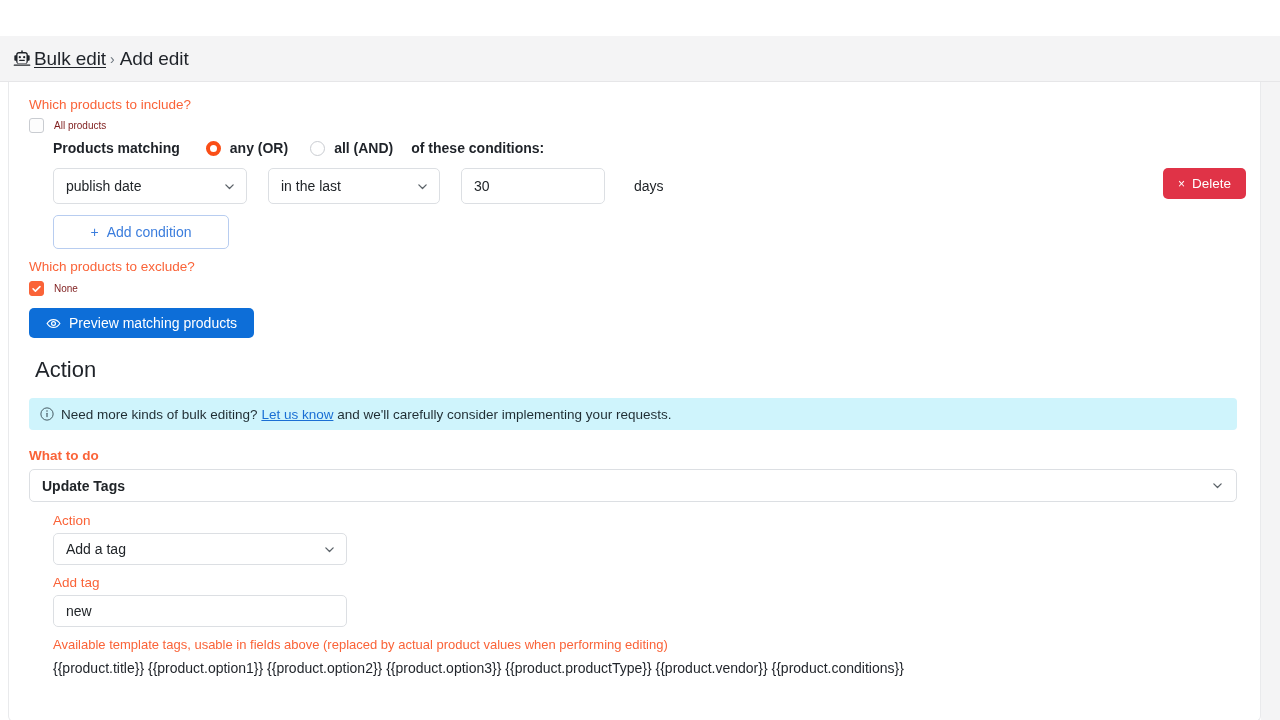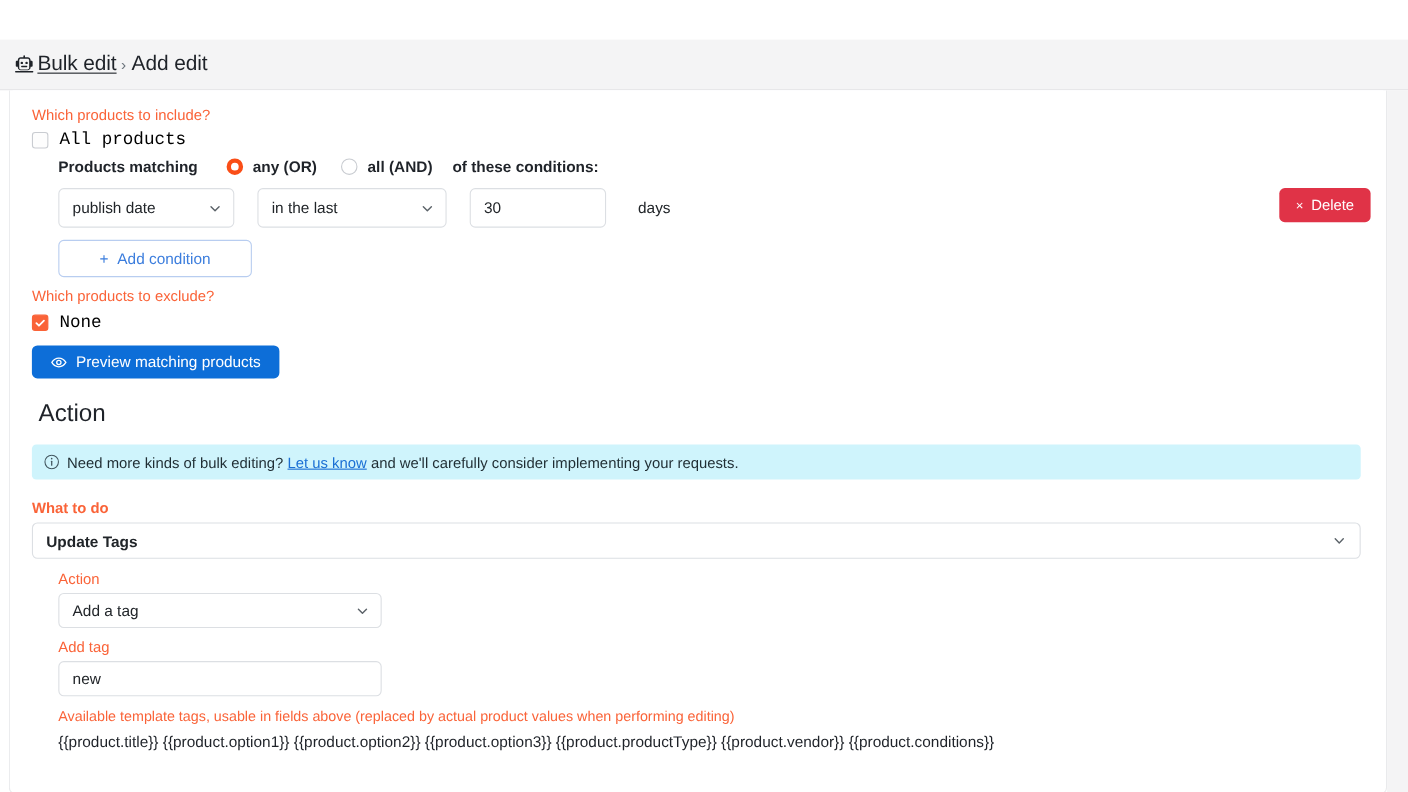--- a/index.html
+++ b/index.html
@@ -108,24 +108,23 @@
   .cb.off {
     border: 1px solid #c9ccd1;
     background: #fdfdfd;
   }
   .cb.on {
     background: #fa6338;
     border: 1px solid #fa6338;
   }
   .cb.on svg { display: block; }
   .cb-text {
-    font-size: 16px;
-    color: #000000;
+    font-size: 10px;
+    color: #7f1d1d;
     margin-left: 10px;
-    font-family: Liberation Mono, monospace;
   }
   .all-products-row { margin-bottom: 7px; }
 
   
   .matching-row { padding-left: 24px; margin-bottom: 12px; }
   .matching-label {
     font-size: 14px;
     font-weight: bold;
     color: #1f2329;
   }
@@ -166,23 +165,23 @@
     border: 1px solid #dcdfe3;
     border-radius: 5px;
     background: #ffffff;
     font-size: 14px;
     color: #212529;
     display: flex;
     align-items: center;
     padding: 0 10px 0 12px;
     cursor: pointer;
   }
-  .ctrl.sel-a { width: 160px; justify-content: space-between; }
+  .ctrl.sel-a { width: 194px; justify-content: space-between; }
   .ctrl.sel-b { width: 172px; justify-content: space-between; margin-left: 21px; }
-  .ctrl.num  { width: 124px; margin-left: 21px; cursor: text; }
+  .ctrl.num  { width: 144px; margin-left: 21px; cursor: text; }
   .chev {
     width: 13px;
     height: 13px;
     flex: none;
     color: #5c6369;
   }
   .unit-text {
     font-size: 14px;
     color: #212529;
     margin-left: 29px;

